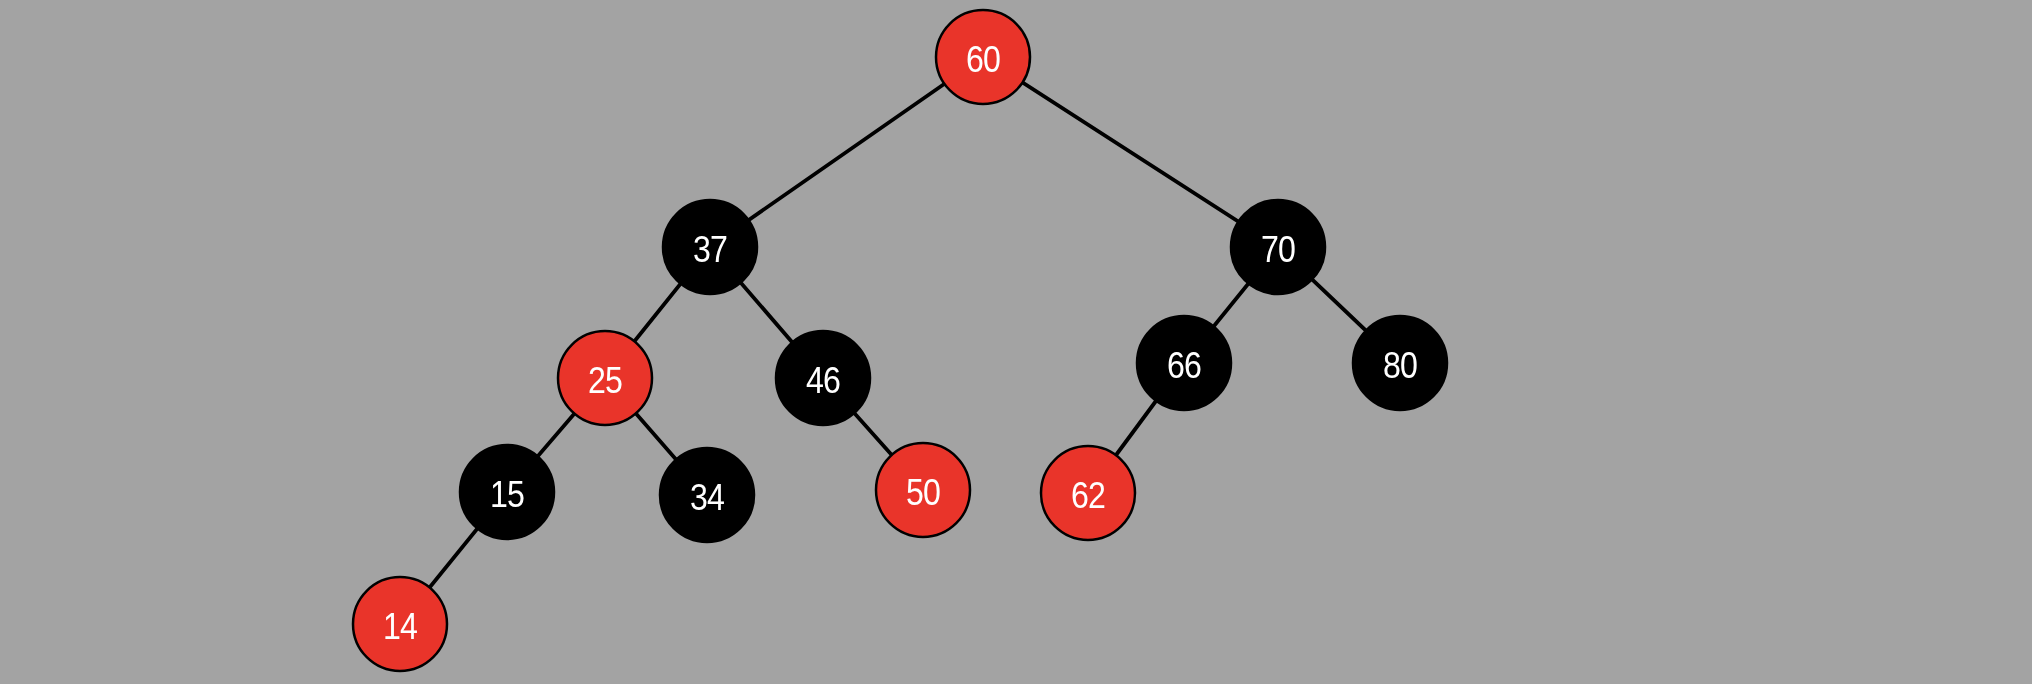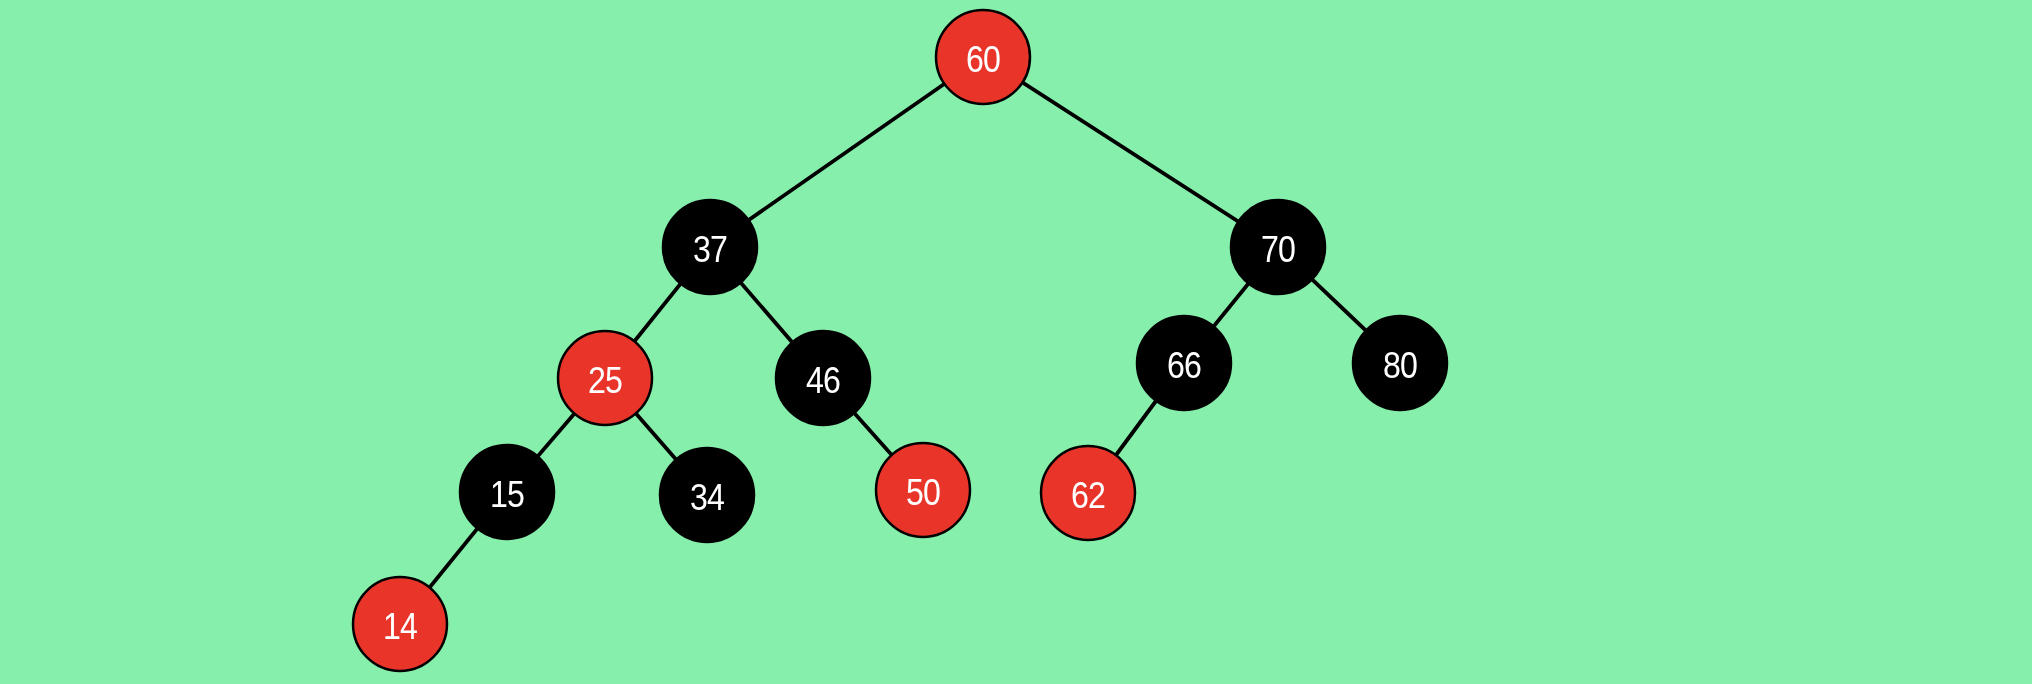--- a/index.html
+++ b/index.html
@@ -5,21 +5,21 @@
   html, body {
     margin: 0;
     padding: 0;
     background: #ffffff;
     font-family: "Liberation Sans", sans-serif;
   }
   .canvas {
     position: relative;
     width: 2032px;
     height: 684px;
-    background: #86efac;
+    background: #a3a3a3;
     overflow: hidden;
   }
   svg { display: block; }
   .edge {
     stroke-linecap: round;
   }
   .node-label {
     font-family: "Liberation Sans", sans-serif;
     font-size: 37px;
     letter-spacing: -1px;

